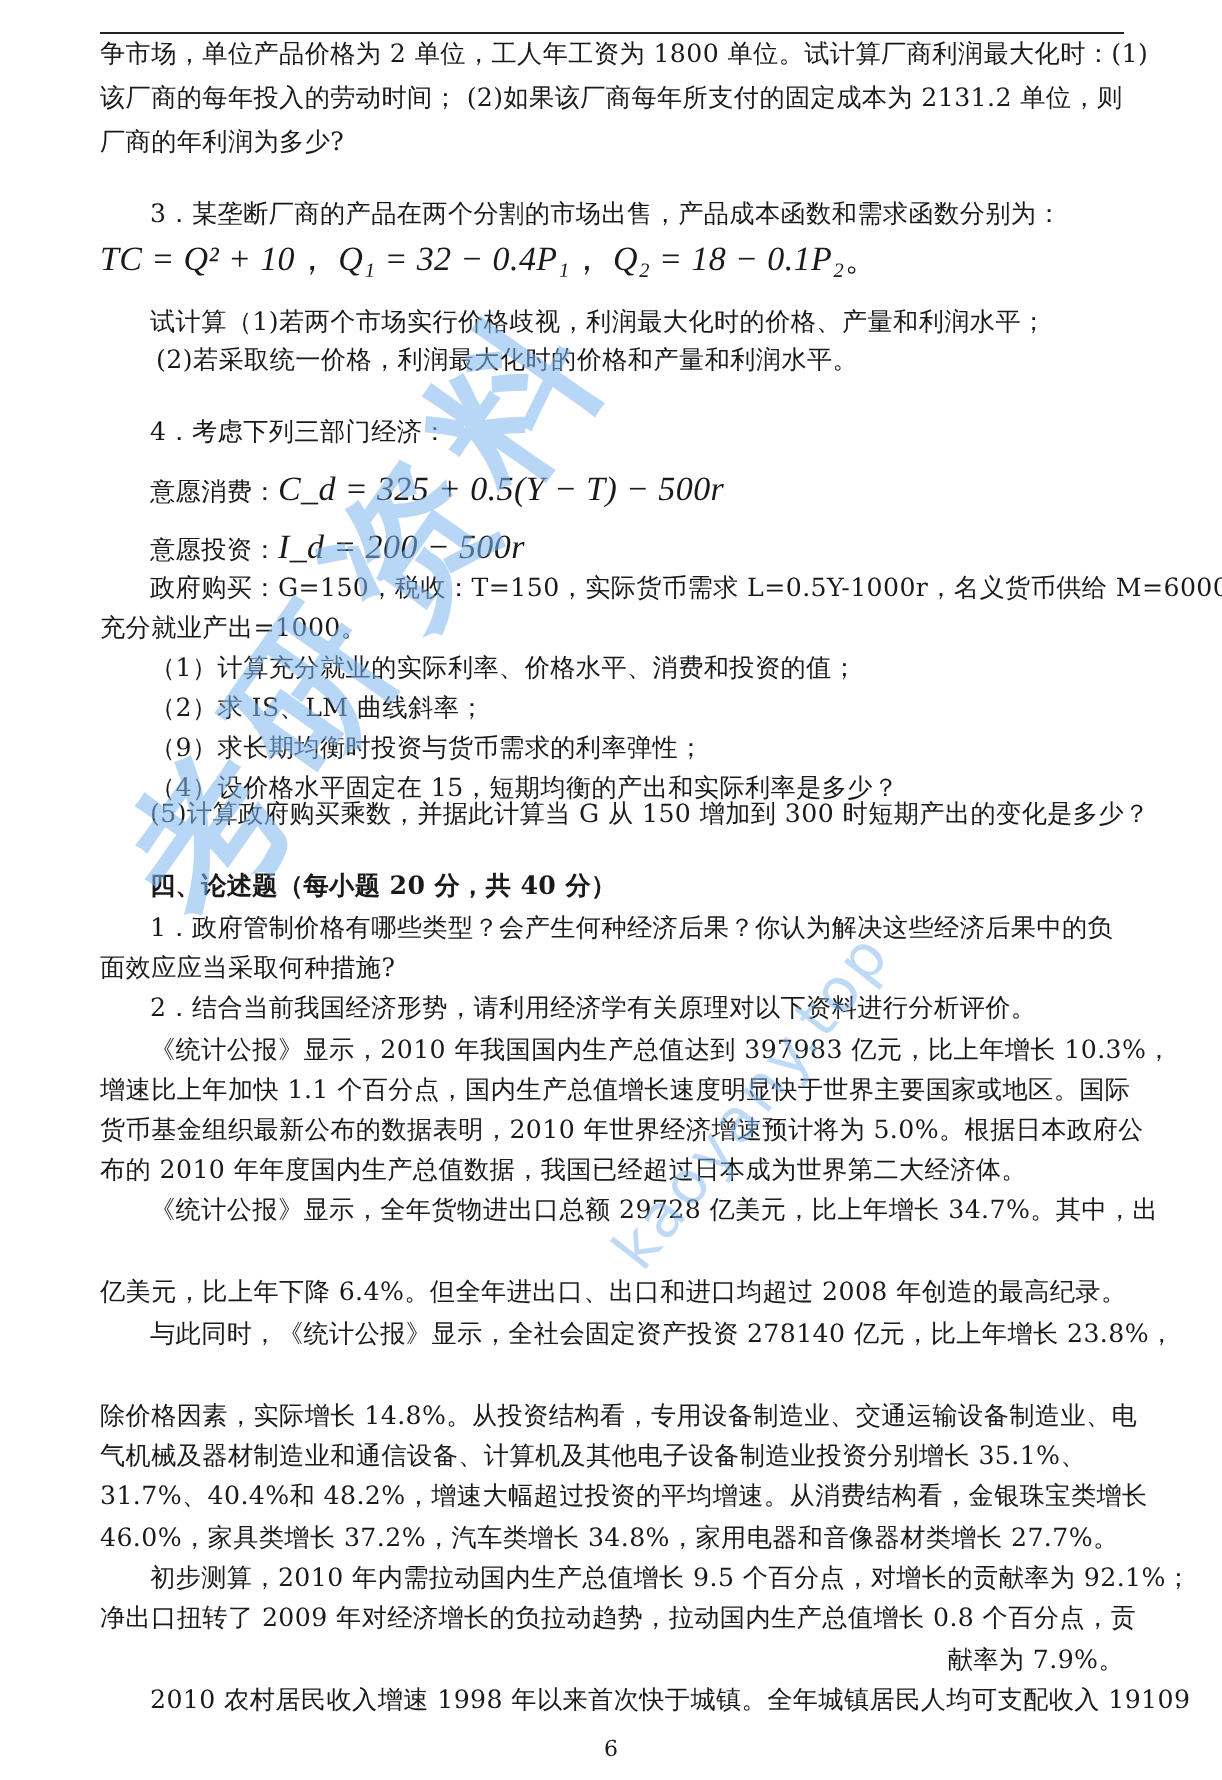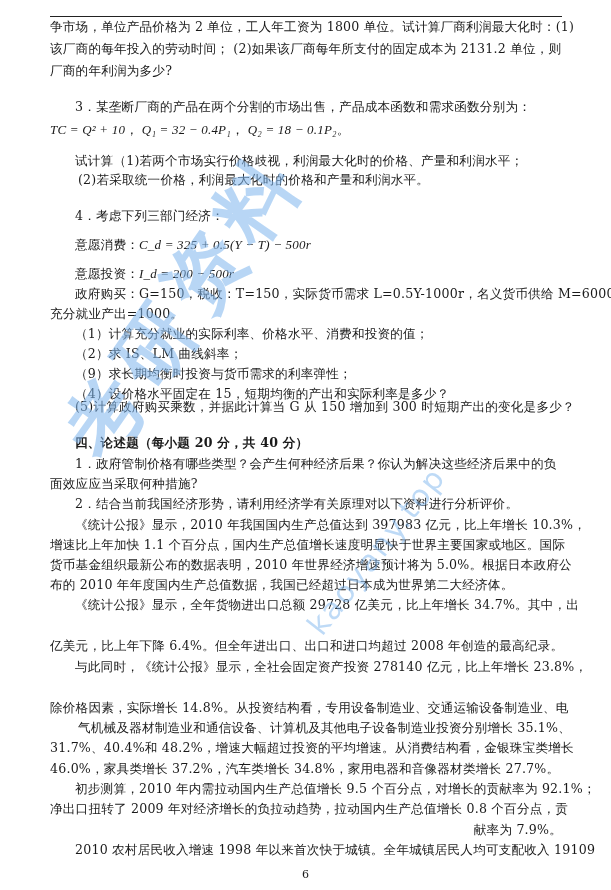--- a/index.html
+++ b/index.html
@@ -35,21 +35,21 @@
       font-size: 12.6px;
       line-height: 16px;
       white-space: nowrap;
       letter-spacing: 0.2px;
     }
     .indent { left: 75px; width: 487px; }
     .indent2 { left: 78px; width: 484px; }
     .formula {
       font-family: "Liberation Serif", "DejaVu Serif", serif;
       font-style: italic;
-      font-size: 13px;
+      font-size: 17px;
     }
     .formula .n { font-style: normal; }
     .heading {
       font-weight: bold;
     }
     .page-number {
       position: absolute;
       left: 0;
       width: 611px;
       text-align: center;
@@ -126,21 +126,21 @@
   <div class="line indent" style="top:517px;">《统计公报》显示，2010 年我国国内生产总值达到 397983 亿元，比上年增长 10.3%，</div>
   <div class="line" style="top:537px;">增速比上年加快 1.1 个百分点，国内生产总值增长速度明显快于世界主要国家或地区。国际</div>
   <div class="line" style="top:557px;">货币基金组织最新公布的数据表明，2010 年世界经济增速预计将为 5.0%。根据日本政府公</div>
   <div class="line" style="top:577px;">布的 2010 年年度国内生产总值数据，我国已经超过日本成为世界第二大经济体。</div>
 
   <div class="line indent" style="top:597px;">《统计公报》显示，全年货物进出口总额 29728 亿美元，比上年增长 34.7%。其中，出</div>
   <div class="line" style="top:638px;">亿美元，比上年下降 6.4%。但全年进出口、出口和进口均超过 2008 年创造的最高纪录。</div>
 
   <div class="line indent" style="top:659px;">与此同时，《统计公报》显示，全社会固定资产投资 278140 亿元，比上年增长 23.8%，</div>
   <div class="line" style="top:700px;">除价格因素，实际增长 14.8%。从投资结构看，专用设备制造业、交通运输设备制造业、电</div>
-  <div class="line" style="top:720px;margin-left:28px;">气机械及器材制造业和通信设备、计算机及其他电子设备制造业投资分别增长 35.1%、</div>
+  <div class="line" style="top:720px;">气机械及器材制造业和通信设备、计算机及其他电子设备制造业投资分别增长 35.1%、</div>
   <div class="line" style="top:740px;">31.7%、40.4%和 48.2%，增速大幅超过投资的平均增速。从消费结构看，金银珠宝类增长</div>
   <div class="line" style="top:761px;">46.0%，家具类增长 37.2%，汽车类增长 34.8%，家用电器和音像器材类增长 27.7%。</div>
 
   <div class="line indent" style="top:781px;">初步测算，2010 年内需拉动国内生产总值增长 9.5 个百分点，对增长的贡献率为 92.1%；</div>
   <div class="line" style="top:801px;">净出口扭转了 2009 年对经济增长的负拉动趋势，拉动国内生产总值增长 0.8 个百分点，贡</div>
   <div class="line" style="top:822px;text-align:right;">献率为 7.9%。</div>
 
   <div class="line indent" style="top:842px;">2010 农村居民收入增速 1998 年以来首次快于城镇。全年城镇居民人均可支配收入 19109</div>
 
   <div class="page-number">6</div>

